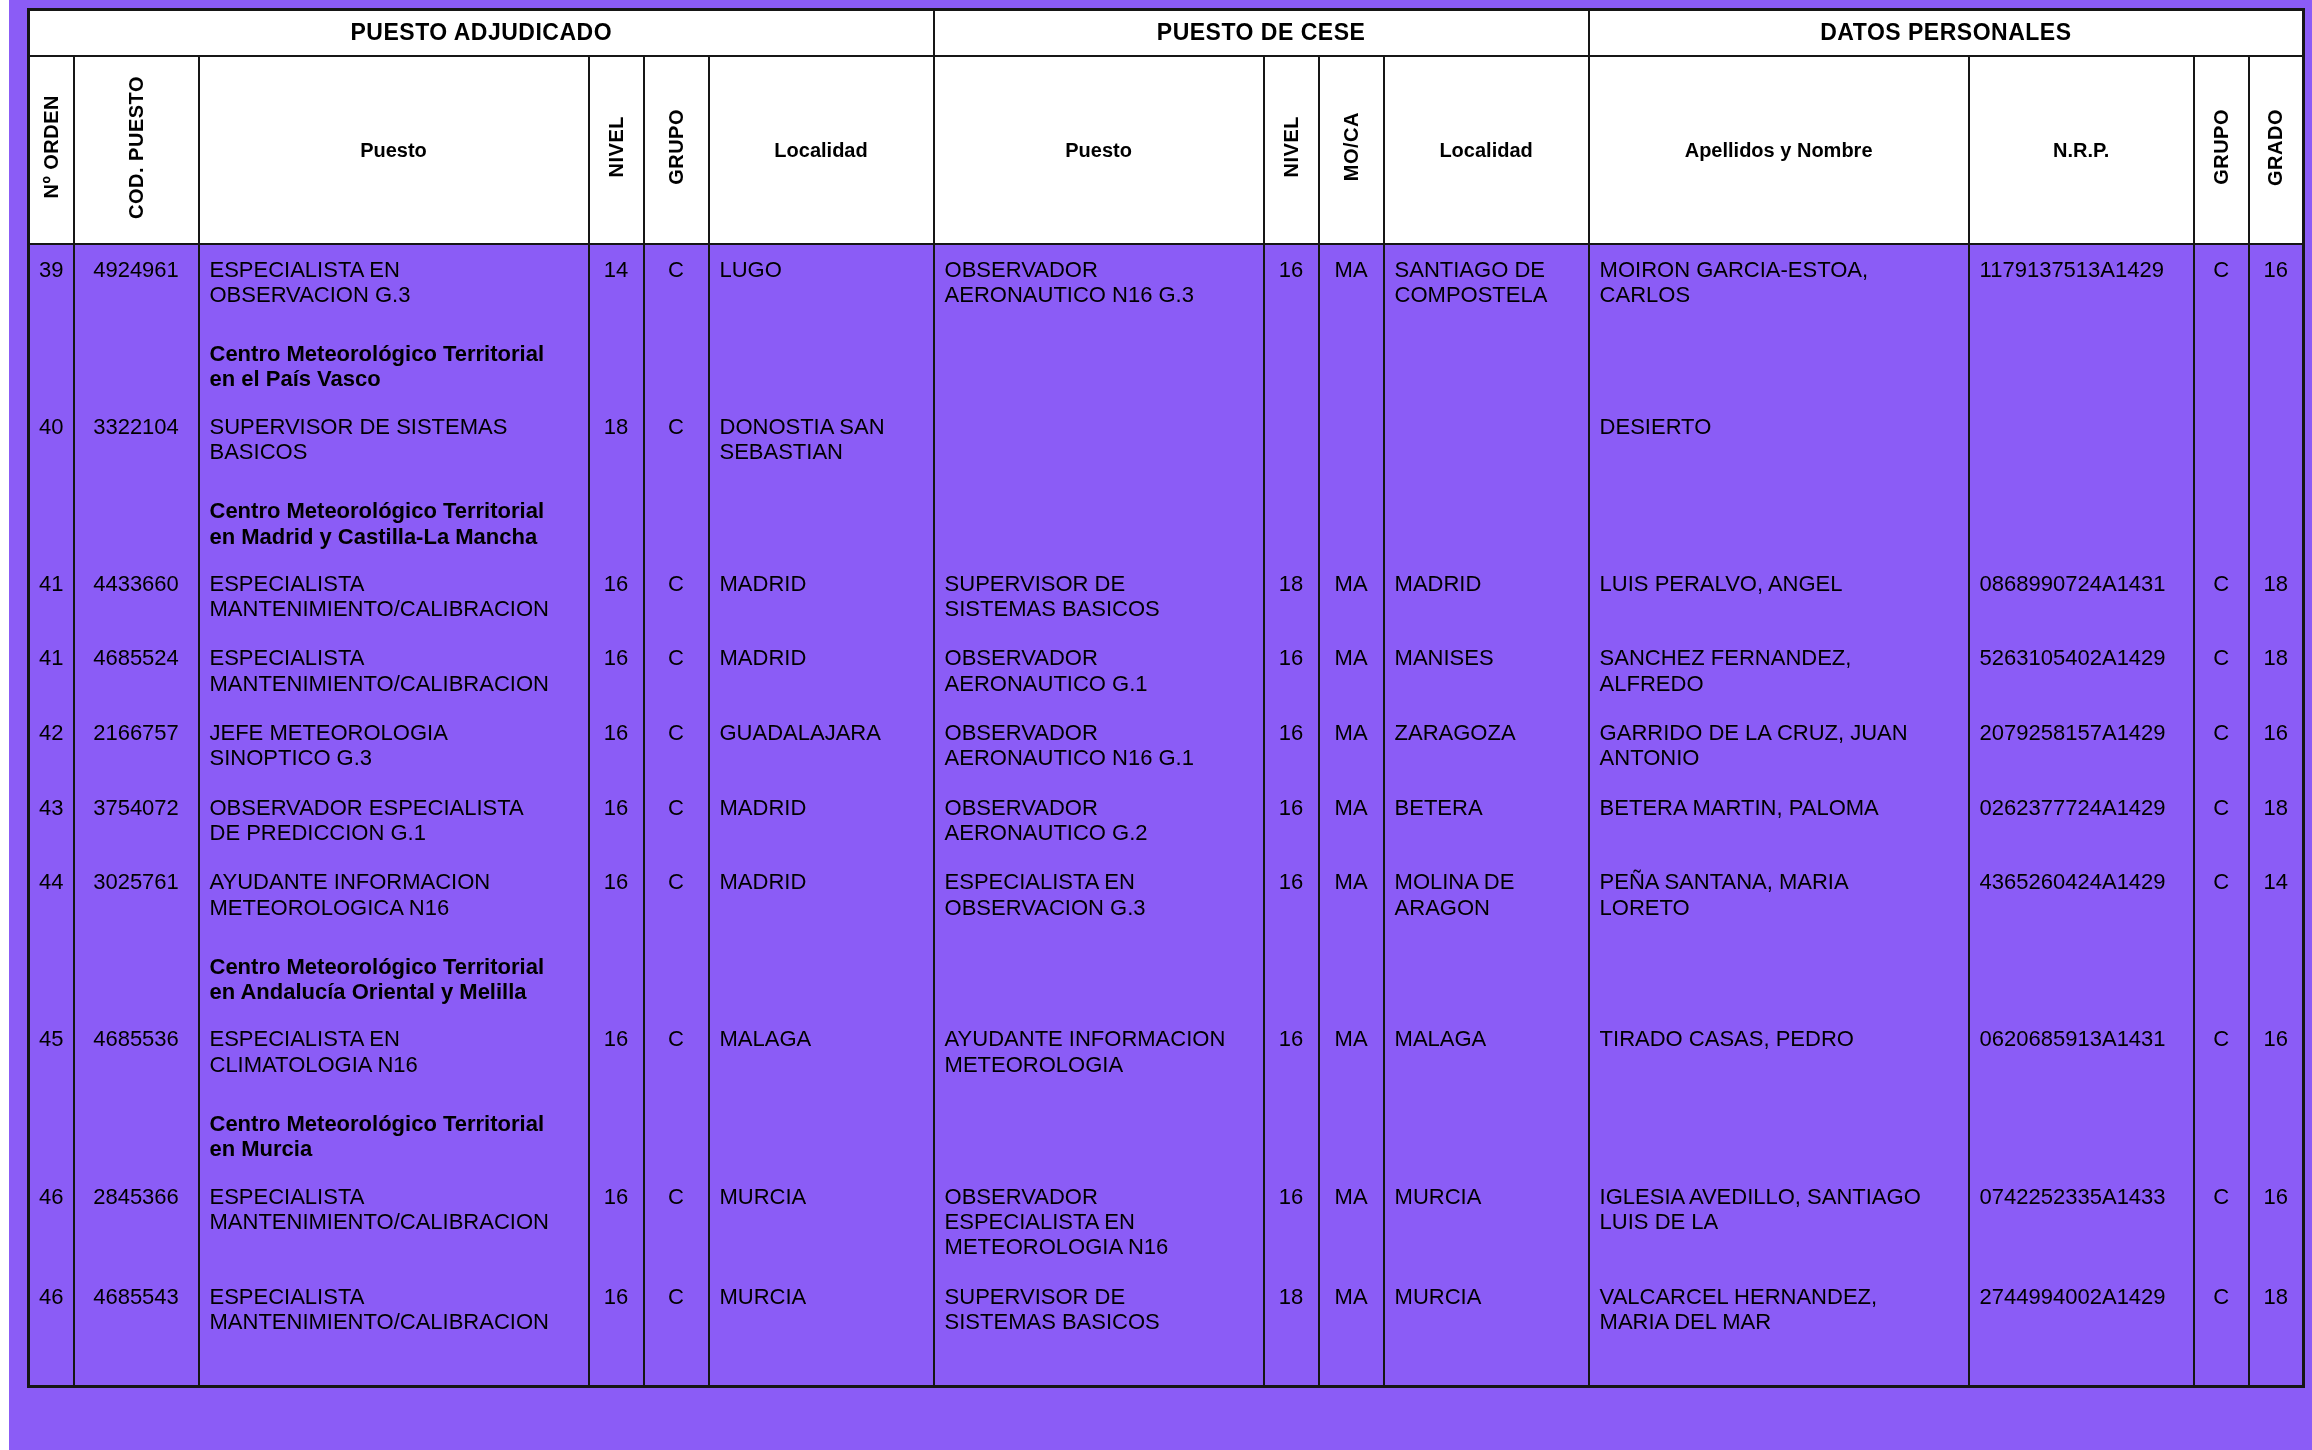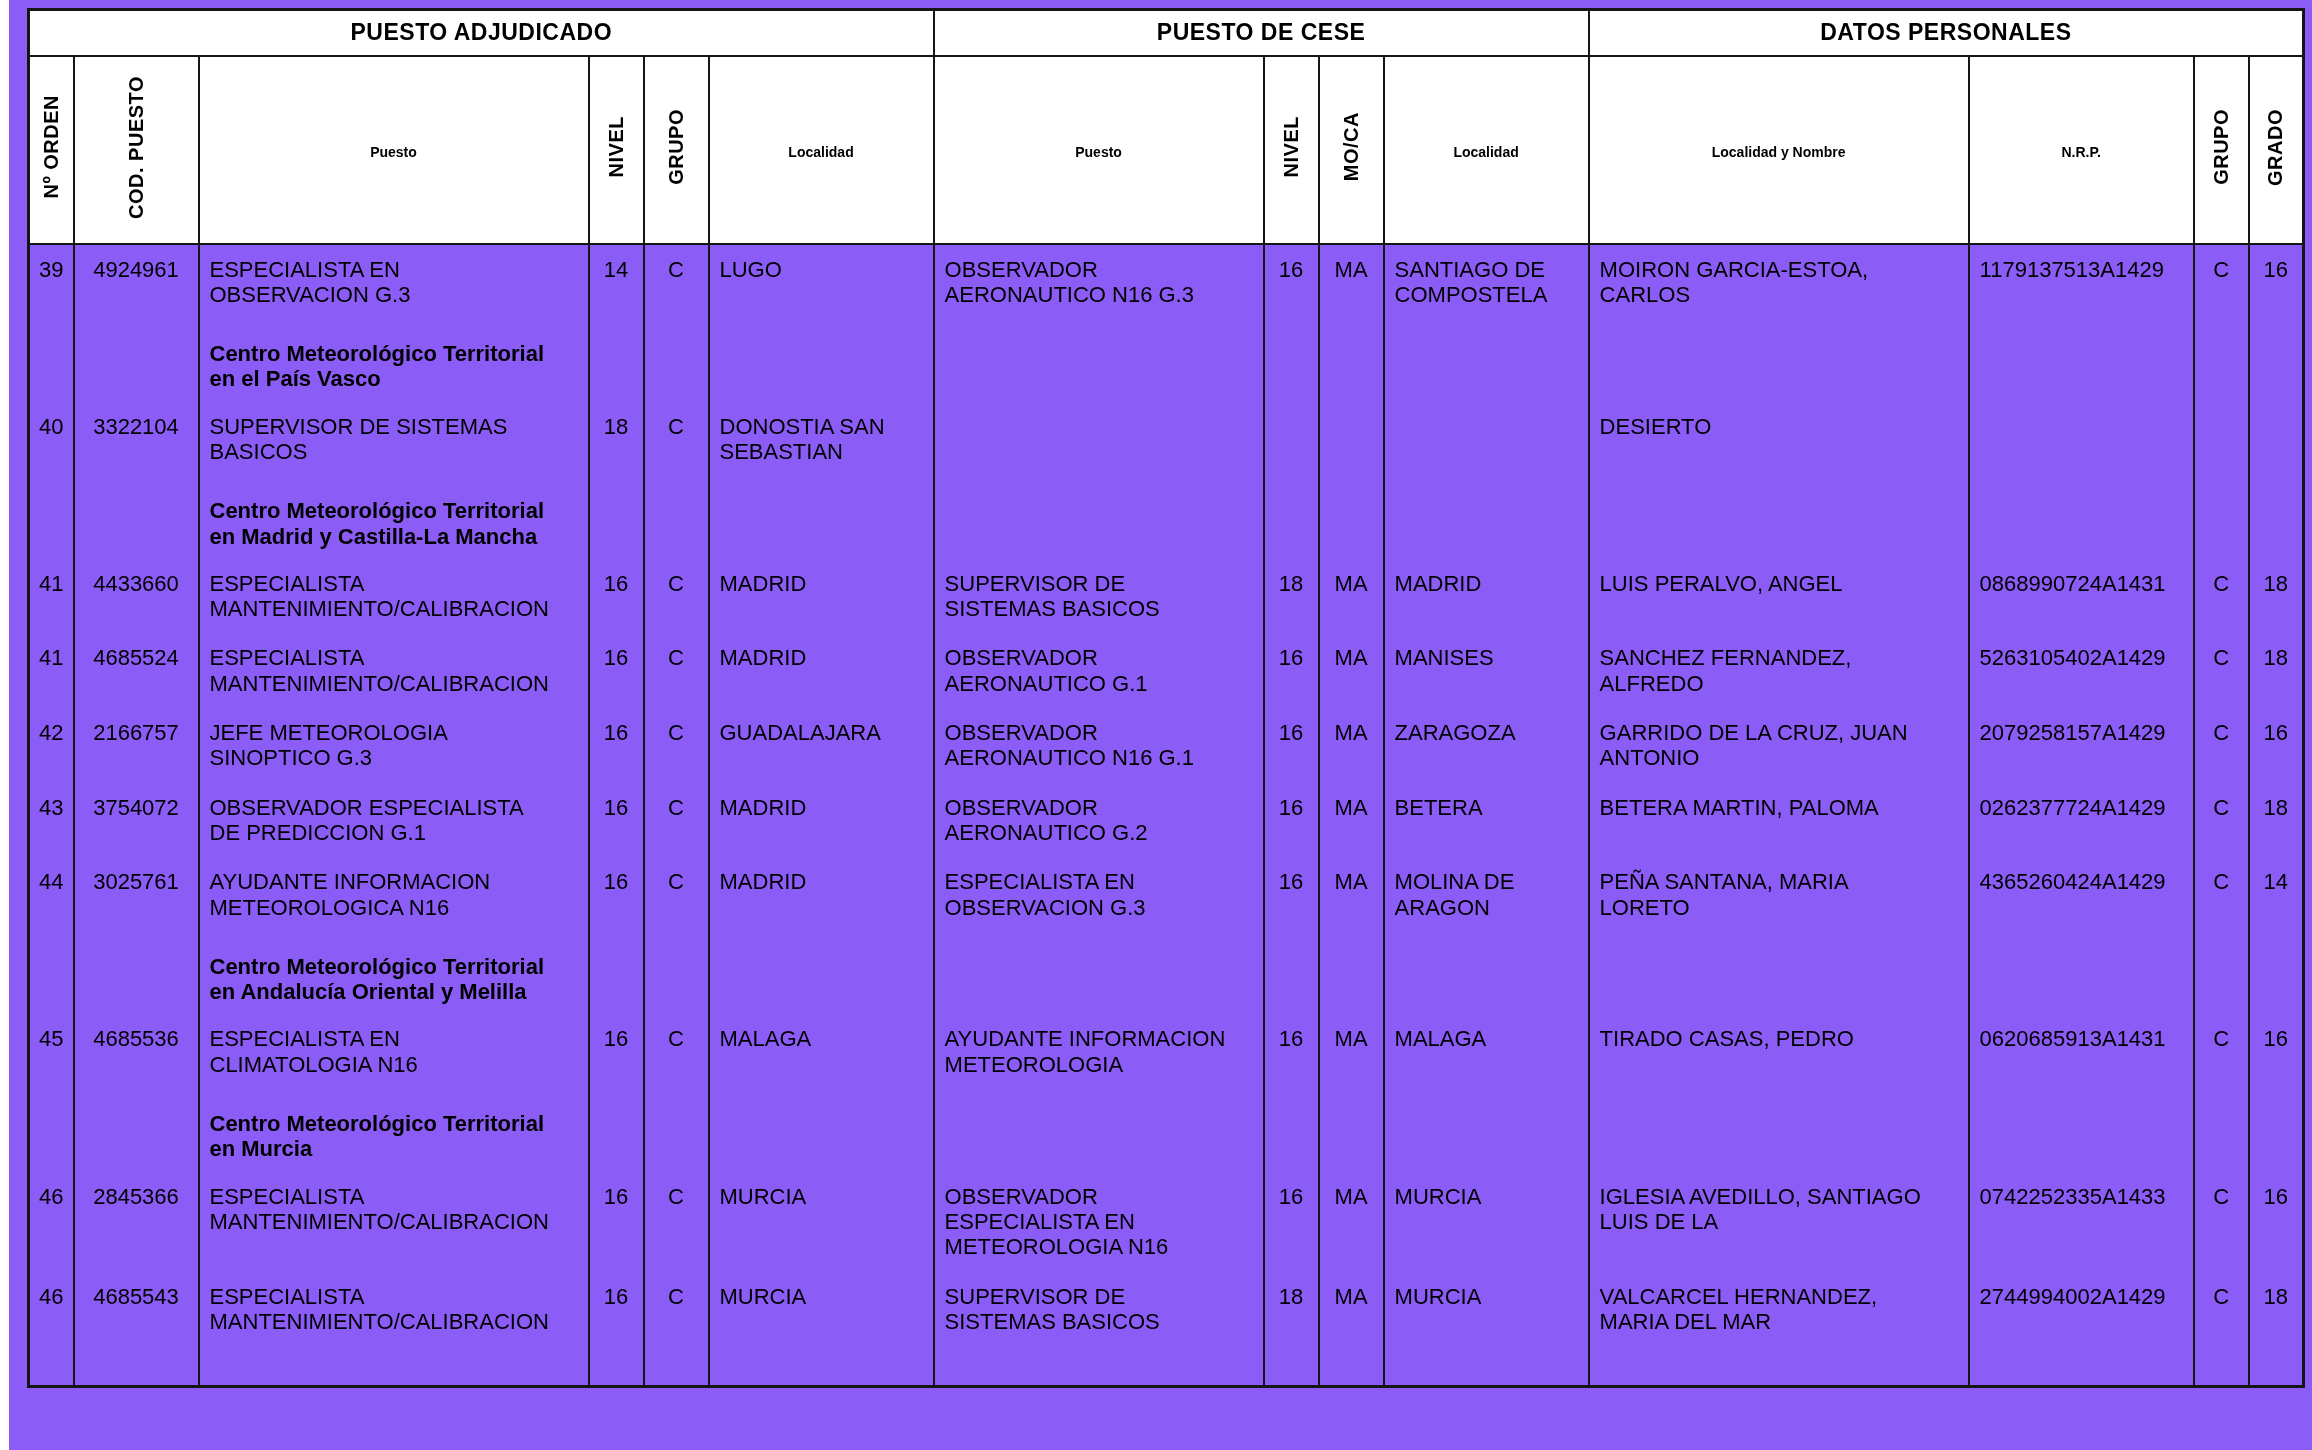--- a/index.html
+++ b/index.html
@@ -56,21 +56,21 @@
     display: inline-block;
     writing-mode: vertical-rl;
     transform: rotate(180deg);
     white-space: nowrap;
     font-size: 20px;
     font-weight: 700;
     letter-spacing: 0.5px;
   }
   .hlabel {
     display: inline-block;
-    font-size: 14px;
+    font-size: 20px;
     font-weight: 700;
   }
   .records tbody td {
     border-top: none;
     border-bottom: none;
     vertical-align: top;
     padding: 12px 8px 12px 10px;
     font-size: 22px;
     line-height: 1.15;
     white-space: pre-line;
@@ -148,21 +148,21 @@
           <th class="col-th"><span class="vlabel">Nº ORDEN</span></th>
           <th class="col-th"><span class="vlabel">COD. PUESTO</span></th>
           <th class="col-th"><span class="hlabel">Puesto</span></th>
           <th class="col-th"><span class="vlabel">NIVEL</span></th>
           <th class="col-th"><span class="vlabel">GRUPO</span></th>
           <th class="col-th"><span class="hlabel">Localidad</span></th>
           <th class="col-th"><span class="hlabel">Puesto</span></th>
           <th class="col-th"><span class="vlabel">NIVEL</span></th>
           <th class="col-th"><span class="vlabel">MO/CA</span></th>
           <th class="col-th"><span class="hlabel">Localidad</span></th>
-          <th class="col-th"><span class="hlabel">Localidad y Nombre</span></th>
+          <th class="col-th"><span class="hlabel">Apellidos y Nombre</span></th>
           <th class="col-th"><span class="hlabel">N.R.P.</span></th>
           <th class="col-th"><span class="vlabel">GRUPO</span></th>
           <th class="col-th"><span class="vlabel">GRADO</span></th>
         </tr>
     </thead>
     <tbody id="table-body">
         <tr>
           <td>39</td>
           <td>4924961</td>
           <td>ESPECIALISTA EN

